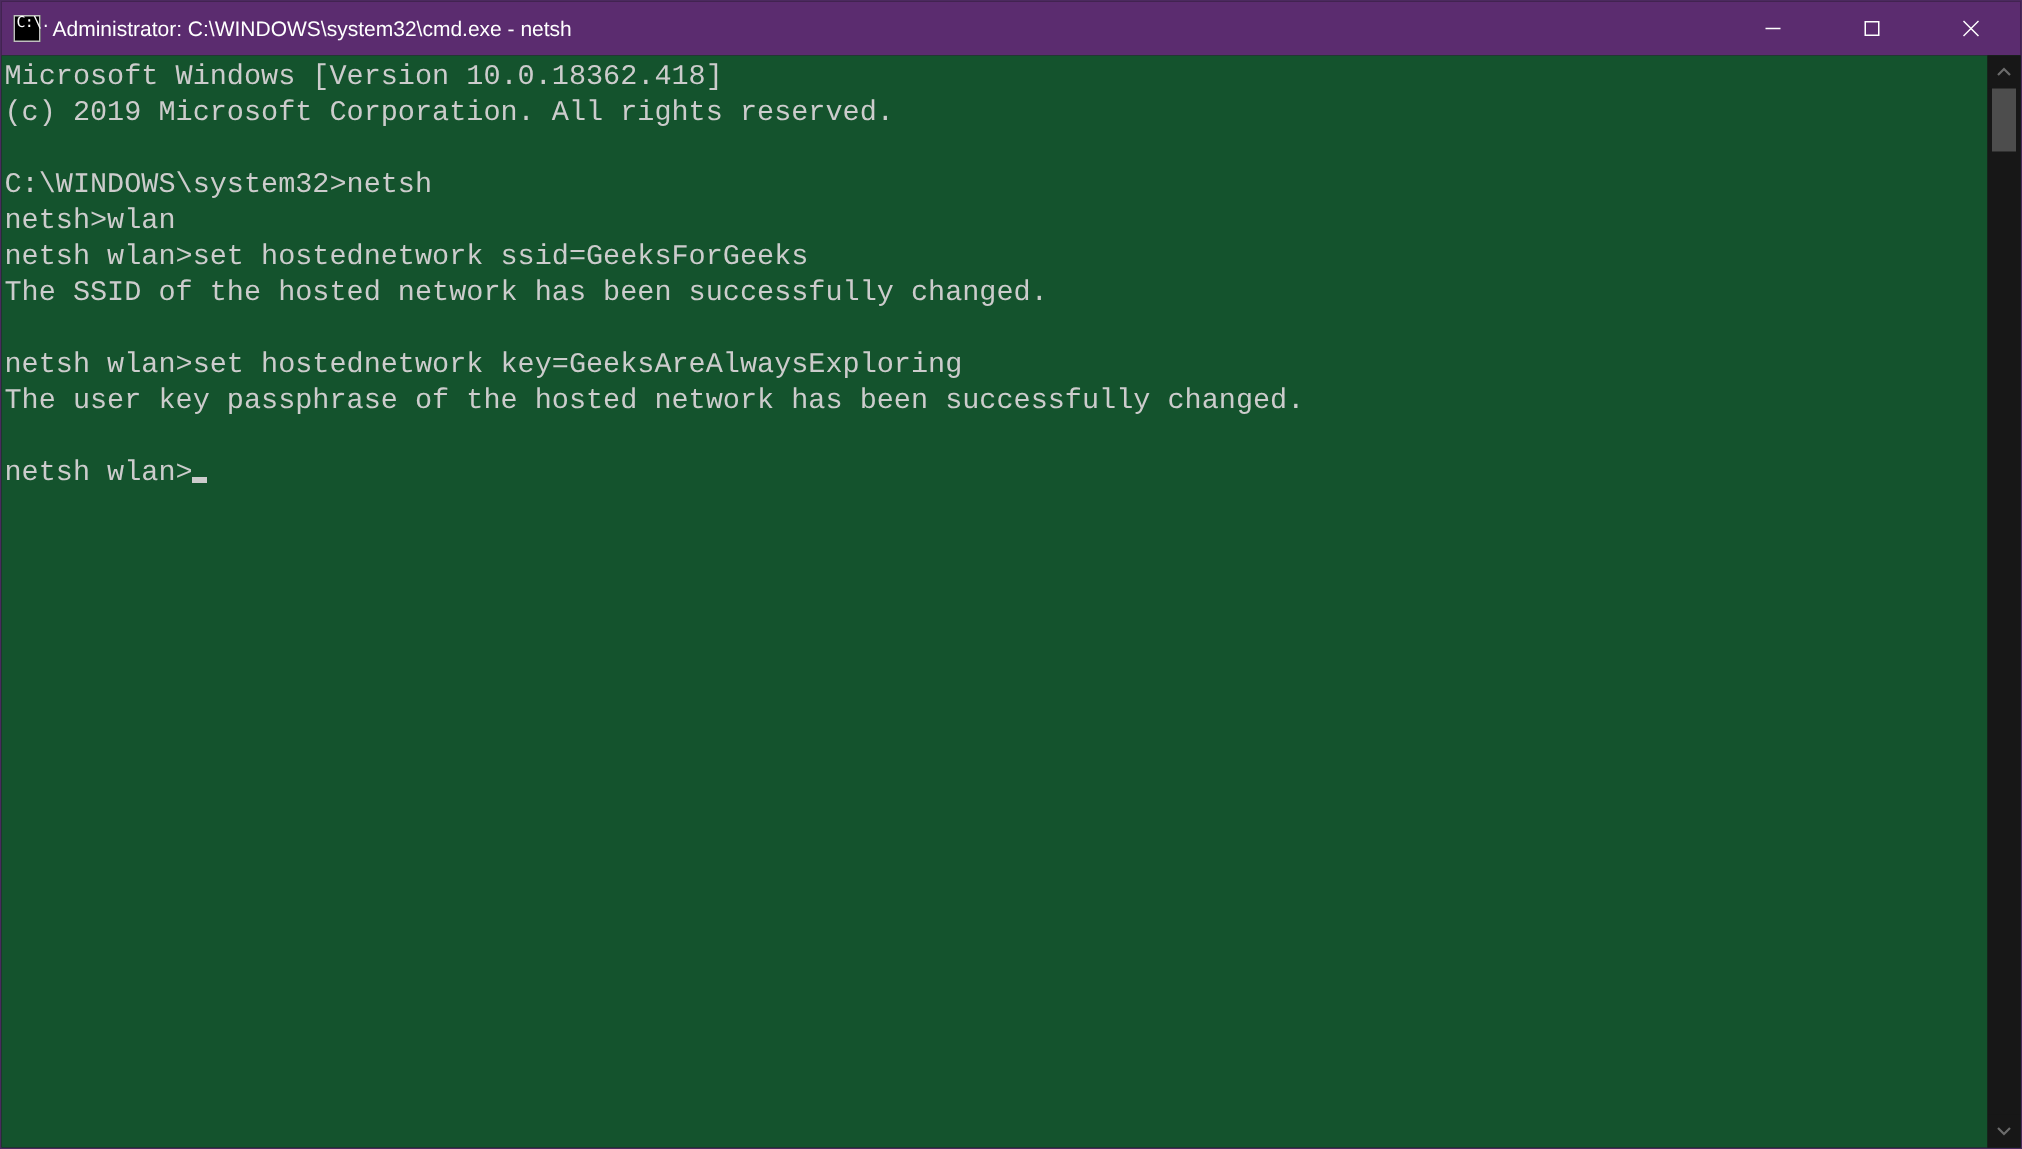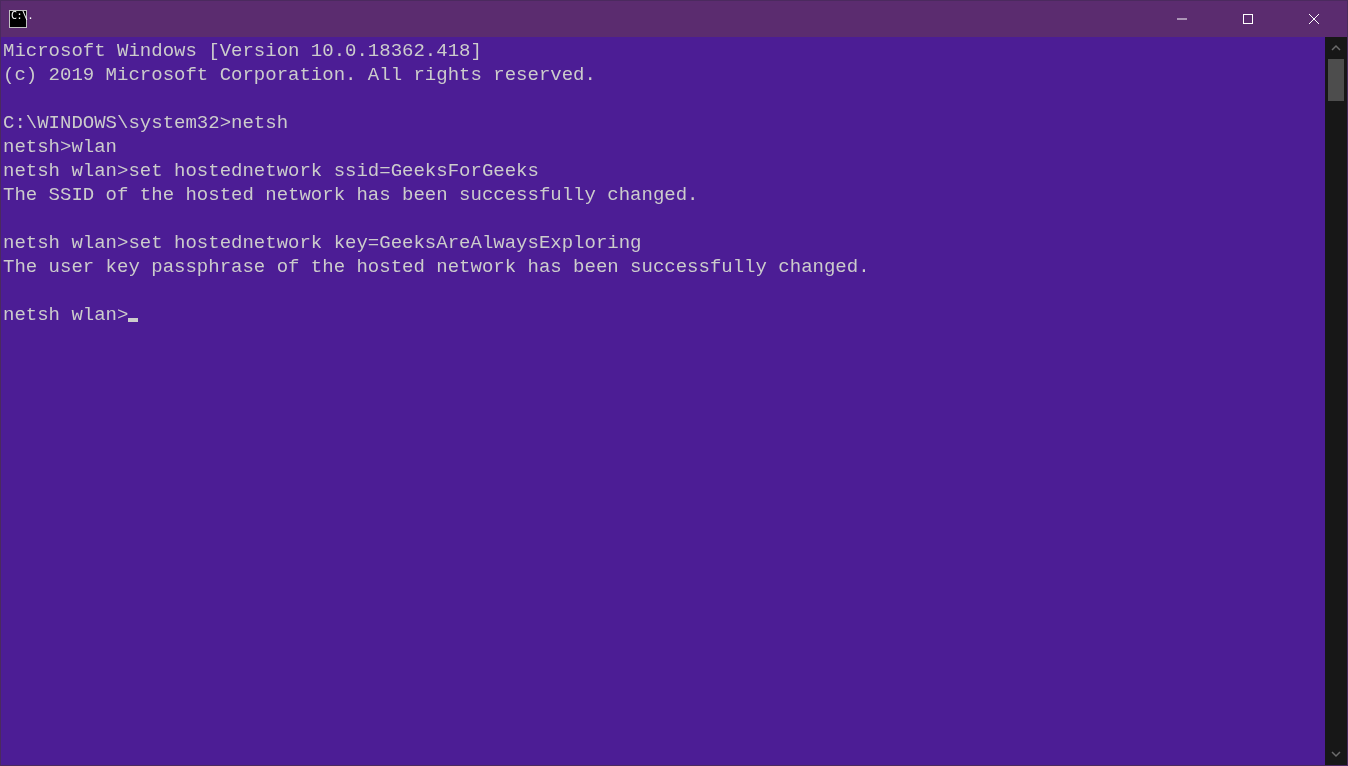--- a/index.html
+++ b/index.html
@@ -63,21 +63,21 @@
       position: absolute;
       top: -1px;
       left: 1px;
       font-size: 10px;
       color: #fff;
       letter-spacing: -0.5px;
     }
     .client {
       flex: 1 1 auto;
       display: flex;
-      background: #4c1d95;
+      background: #14532d;
       min-height: 0;
       justify-content: flex-end;
     }
     .terminal-wrap {
       flex: 1 1 auto;
       min-width: 0;
       overflow: hidden;
     }
     pre.terminal {
       font-family: Consolas, "Courier New", monospace;
@@ -126,20 +126,21 @@
 </head>
 <body>
 
 <div class="window">
 
   <div class="titlebar">
     <div class="titlebar-left">
       <div class="app-icon">
         <span class="app-icon-text">C:\.</span>
       </div>
+      <div class="titlebar-title">Administrator: C:\WINDOWS\system32\cmd.exe - netsh</div>
     </div>
     <div class="titlebar-spacer"></div>
     <div class="win-controls">
       <div class="win-btn">
         <svg width="12" height="12" viewBox="0 0 12 12">
           <line x1="1" y1="6" x2="11" y2="6" stroke="#ffffff" stroke-width="1"></line>
         </svg>
       </div>
       <div class="win-btn">
         <svg width="12" height="12" viewBox="0 0 12 12">

